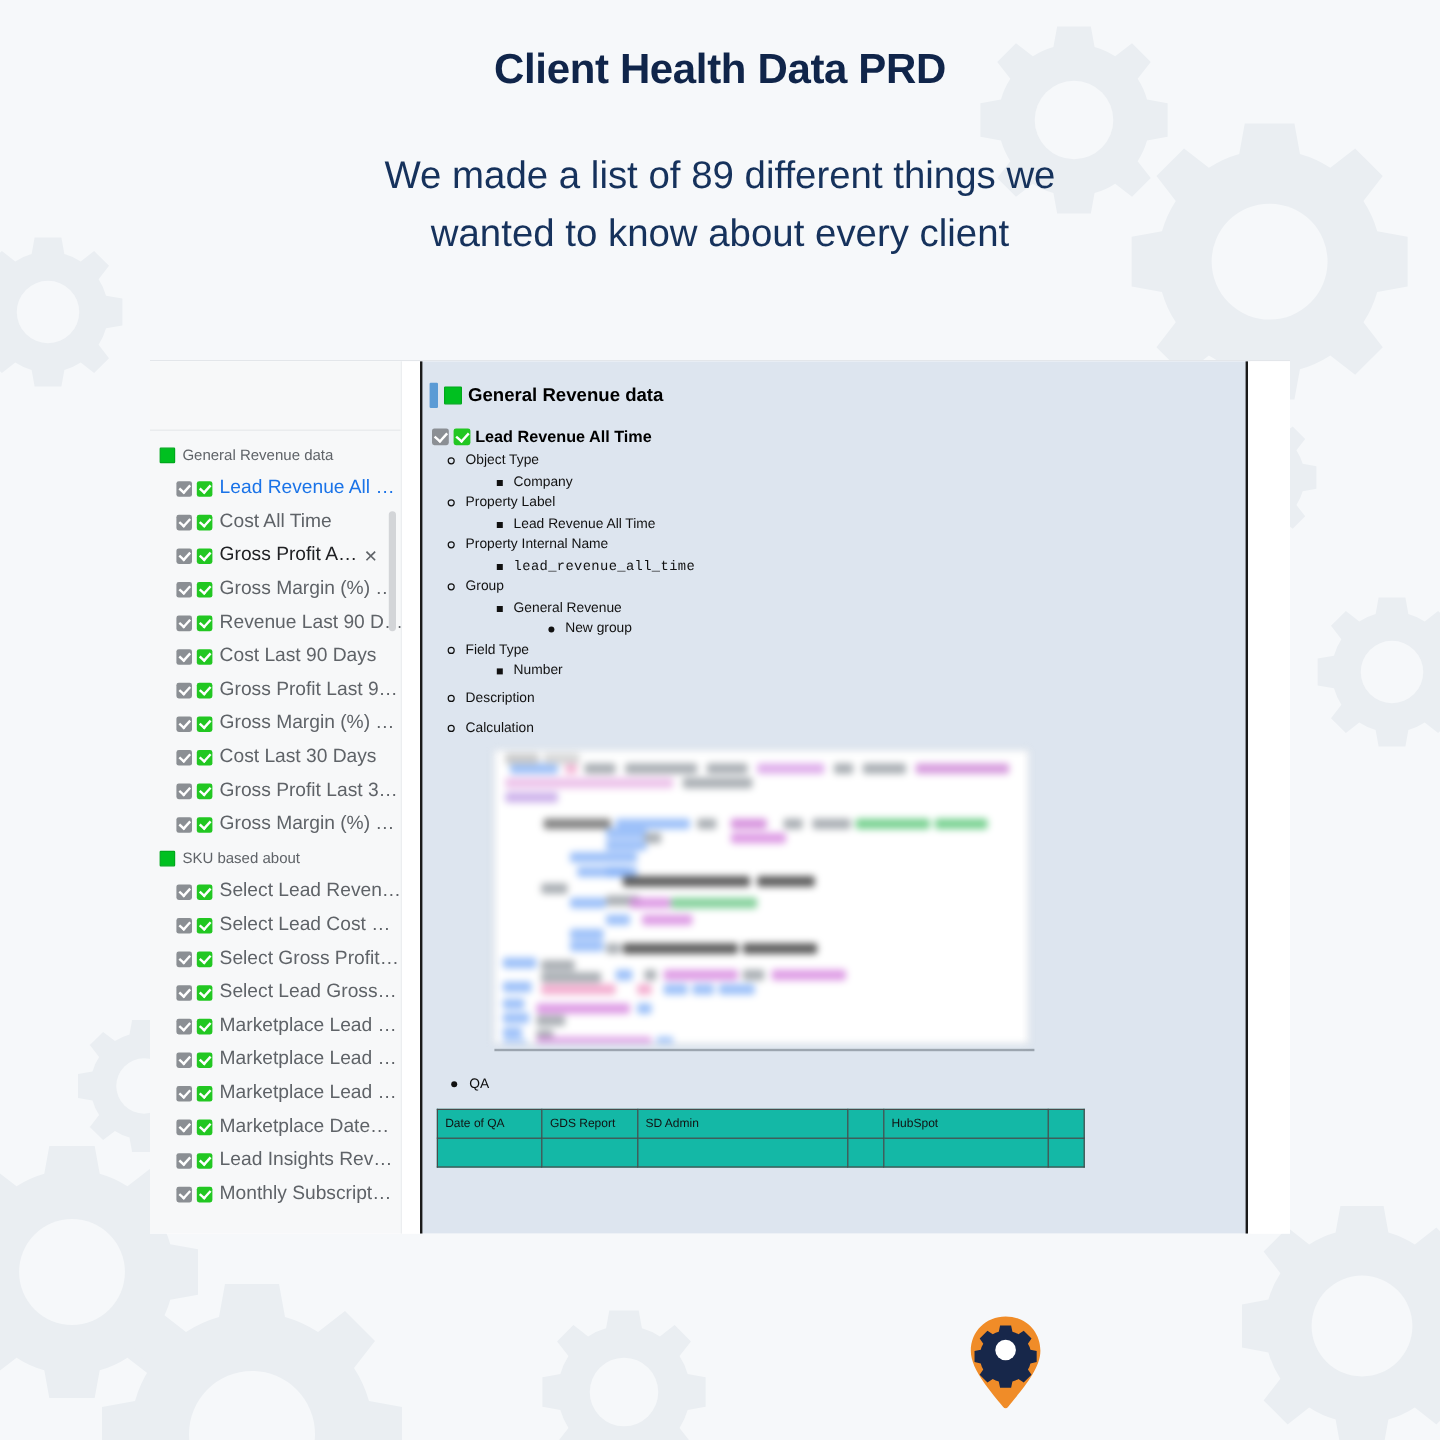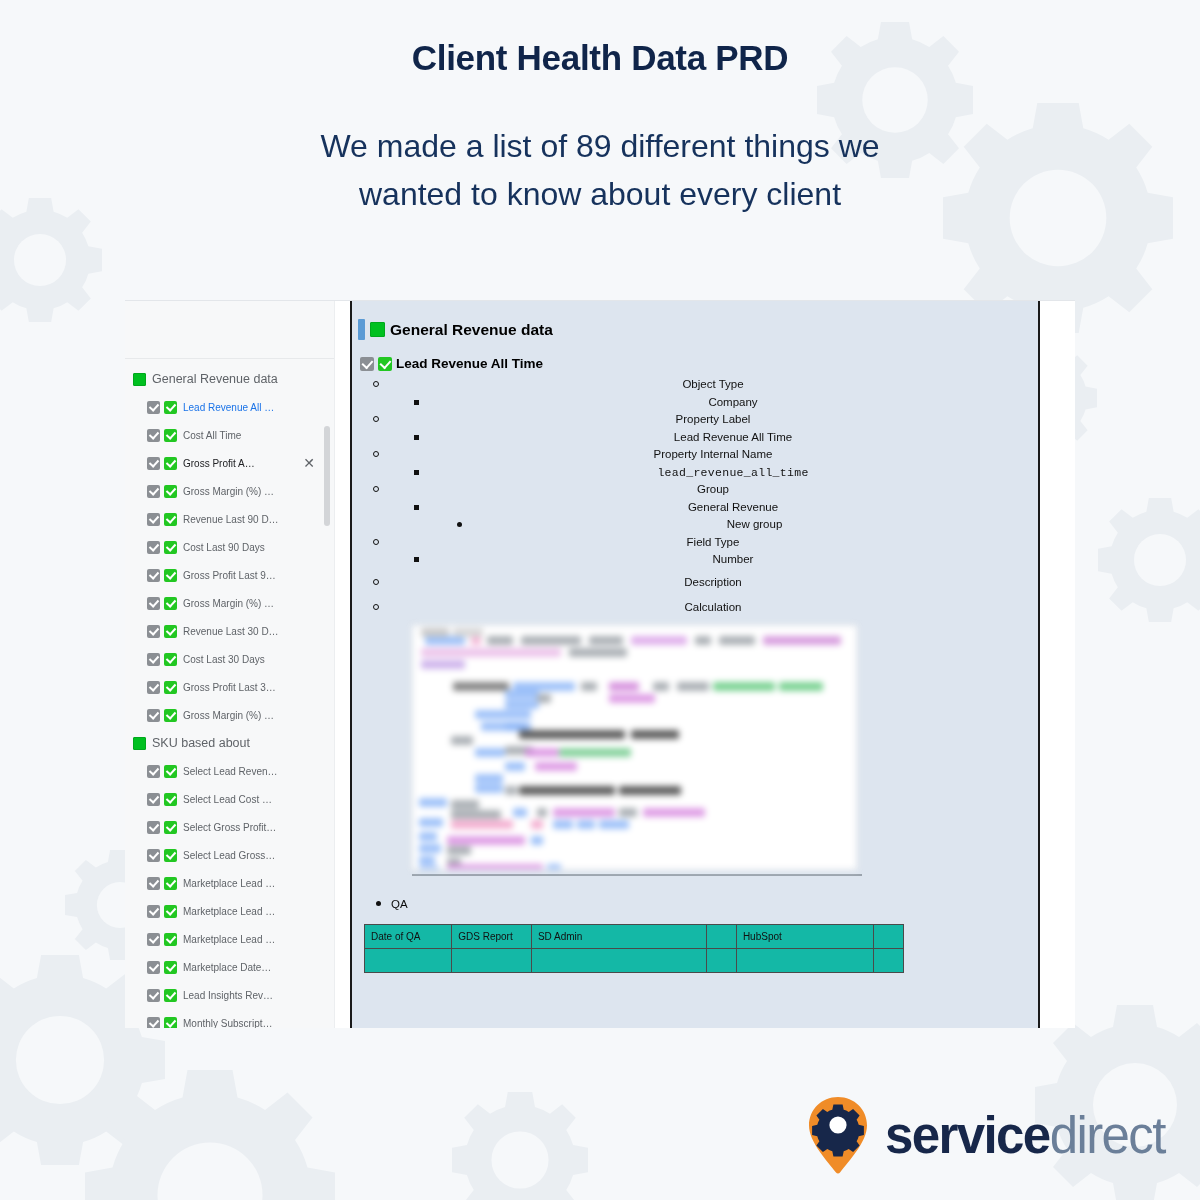--- a/index.html
+++ b/index.html
@@ -123,21 +123,21 @@
   .item-row .emoji-check::after {
     content: "";
     position: absolute;
     left: 3.5px; top: 1.5px;
     width: 4px; height: 7px;
     border: solid #ffffff;
     border-width: 0 2px 2px 0;
     transform: rotate(42deg);
   }
   .item-label {
-    font-size: 10px;
+    font-size: 16px;
     color: #5f6368;
     white-space: nowrap;
     overflow: hidden;
     margin-left: 2px;
   }
   .item-row.selected .item-label { color: #1a73e8; }
   .item-row.hovered .item-label { color: #202124; }
   .close-x {
     position: absolute;
     right: 18px; top: 50%;
@@ -237,21 +237,21 @@
   }
   .doc-h2 .ec2::after {
     content: "";
     position: absolute; left: 3.5px; top: 1.5px;
     width: 4.5px; height: 8px;
     border: solid #fff; border-width: 0 2px 2px 0;
     transform: rotate(42deg);
   }
 
   ul.lvl1 { list-style: none; margin: 5px 0 0 0; padding: 0 0 0 36px; }
-  ul.lvl1 > li { position: relative; font-size: 11.5px; line-height: 17.5px; color:#111;text-align:center; }
+  ul.lvl1 > li { position: relative; font-size: 11.5px; line-height: 17.5px; color:#111; }
   ul.lvl1 > li > .b { position: absolute; left: -15px; top: 5px;
       width: 6px; height: 6px; border: 1px solid #111; border-radius: 50%; }
 
   ul.lvl2 { list-style: none; margin: 0; padding: 0 0 0 40px; }
   ul.lvl2 > li { position: relative; font-size: 11.5px; line-height: 17.5px; color:#111; }
   ul.lvl2 > li > .b { position: absolute; left: -14px; top: 6px;
       width: 5px; height: 5px; background: #111; }
 
   ul.lvl3 { list-style: none; margin: 0; padding: 0 0 0 43px; }
   ul.lvl3 > li { position: relative; font-size: 11.5px; line-height: 17.5px; color:#111; }
@@ -405,25 +405,20 @@
           </div>
           <div class="item-row">
             <span class="cb"></span>
             <span class="emoji-check"></span>
             <span class="item-label">Gross Profit Last 9…</span>
           </div>
           <div class="item-row">
             <span class="cb"></span>
             <span class="emoji-check"></span>
             <span class="item-label">Gross Margin (%) …</span>
-          </div>
-          <div class="item-row">
-            <span class="cb"></span>
-            <span class="emoji-check"></span>
-            <span class="item-label">Revenue Last 30 D…</span>
           </div>
           <div class="item-row">
             <span class="cb"></span>
             <span class="emoji-check"></span>
             <span class="item-label">Cost Last 30 Days</span>
           </div>
           <div class="item-row">
             <span class="cb"></span>
             <span class="emoji-check"></span>
             <span class="item-label">Gross Profit Last 3…</span>
@@ -642,18 +637,15 @@
   </div>
 
   <div id="logo">
     <svg width="66" height="80" viewBox="0 0 66 80">
       <path d="M33 2 C16.5 2 4 14.5 4 30.6 C4 47 22 66 31 77.5 C32 78.8 34 78.8 35 77.5 C44 66 62 47 62 30.6 C62 14.5 49.5 2 33 2 Z" fill="#f08c28"></path>
       <g fill="#17274a" transform="translate(33,30)">
         <path d="M-4.6,-20.4 h9.2 l1.1,5.2 a16,16 0 0 1 5.0,2.1 l4.4,-3.0 l6.5,6.5 l-3.0,4.4 a16,16 0 0 1 2.1,5.0 l5.2,1.1 v9.2 l-5.2,1.1 a16,16 0 0 1 -2.1,5.0 l3.0,4.4 l-6.5,6.5 l-4.4,-3.0 a16,16 0 0 1 -5.0,2.1 l-1.1,5.2 h-9.2 l-1.1,-5.2 a16,16 0 0 1 -5.0,-2.1 l-4.4,3.0 l-6.5,-6.5 l3.0,-4.4 a16,16 0 0 1 -2.1,-5.0 l-5.2,-1.1 v-9.2 l5.2,-1.1 a16,16 0 0 1 2.1,-5.0 l-3.0,-4.4 l6.5,-6.5 l4.4,3.0 a16,16 0 0 1 5.0,-2.1 Z"></path>
         <circle cx="0" cy="0" r="8.6" fill="#ffffff"></circle>
       </g>
     </svg>
-    <div class="wordmark">
-      <span class="w-service">service</span><span class="w-direct">direct</span>
-    </div>
   </div>
 
 </div>
 
 </body></html>

